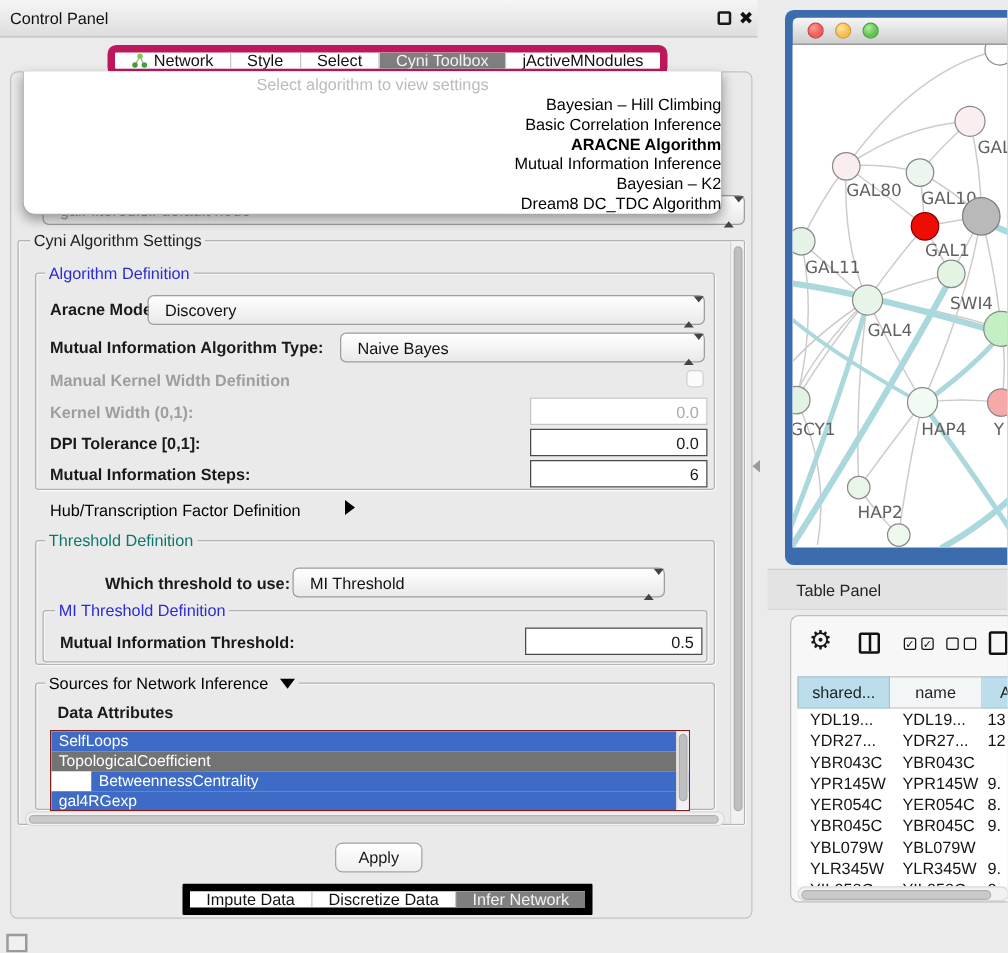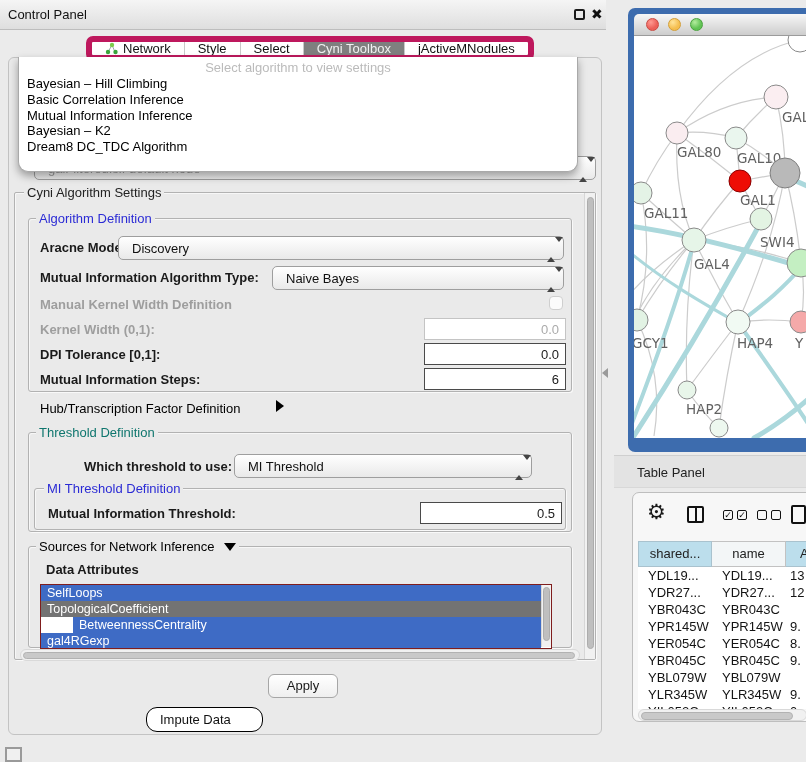--- a/index.html
+++ b/index.html
@@ -44,21 +44,21 @@
 
   
   #bg-combo { left:34px; top:156px; width:562px; z-index:1; }
   #bg-combo .ctext { color:#999; }
 
   
   #algo-dropdown { left:18px; top:57px; width:560px; height:115px; z-index:3;
     background:#fff; border:1px solid #A9A9A9; border-top:none;
     border-radius:0 0 10px 10px; box-shadow:0 4px 9px rgba(0,0,0,.35); padding-top:2px; }
   #algo-hint { text-align:center; color:#BBBBBB; font-size:13px; height:17px; line-height:17px; }
-  .algo-item { font-size:13px; line-height:15.8px; padding-left:8px; color:#000; white-space:nowrap; }
+  .algo-item { font-size:13px; line-height:15.8px; padding-left:8px; color:#000; white-space:nowrap;text-align:right; }
   .algo-item.bold { font-weight:bold; }
 
   
   .group { position:absolute; border:1px solid #B2B2B2; border-radius:3px;
     box-shadow:inset 1px 1px 0 rgba(255,255,255,.6), 1px 1px 0 rgba(255,255,255,.7); }
   .group-title { position:absolute; background:#EAEAEA; padding:0 3px; font-size:13px; z-index:2; }
 
   .lbl { position:absolute; font-size:13px; }
   .b { font-weight:bold; }
   .dis { color:#9E9E9E; font-weight:bold; }
@@ -88,21 +88,21 @@
   .attr-item { height:16px; line-height:16px; font-size:12.5px; color:#fff;
     background:#3E6BC5; padding-left:6px; width:500px; }
 
   
   #apply-btn { left:268px; top:674px; width:70px; height:24px;
     background:linear-gradient(#FFFFFF,#EFEFEF); border:1px solid #A6A6A6;
     border-radius:6px; text-align:center; line-height:22px; font-size:13px; }
 
   
   #bottom-tabbar { left:146px; top:707px; height:25px; display:flex;
-    background:#fff; border:1px solid #000000; border-radius:11px; overflow:hidden;flex-direction:column; }
+    background:#fff; border:6px solid #000000; border-radius:1px; overflow:hidden; }
 
   
   #splitter-arrow { left:602px; top:368px; width:0; height:0;
     border-top:5px solid transparent; border-bottom:5px solid transparent;
     border-right:6px solid #9A9A9A; }
 
   
   #net-frame { left:628px; top:8px; width:178px; height:444px;
     background:#3D6CAE; border-radius:7px 0 0 7px; }
   #net-titlebar { left:634px; top:14px; width:172px; height:22px;
@@ -187,20 +187,21 @@
 <div class="combo" id="bg-combo">
   <span class="ctext">galFiltered.sif default node</span>
   <span class="spin"><span class="up"></span><span class="dn"></span></span>
 </div>
 
 <div class="abs" id="algo-dropdown">
   <div id="algo-hint">Select algorithm to view settings</div>
   <div id="algo-items">
       <div class="algo-item">Bayesian – Hill Climbing</div>
       <div class="algo-item">Basic Correlation Inference</div>
+      <div class="algo-item bold">ARACNE Algorithm</div>
       <div class="algo-item">Mutual Information Inference</div>
       <div class="algo-item">Bayesian – K2</div>
       <div class="algo-item">Dream8 DC_TDC Algorithm</div>
     </div>
 </div>
 
 <div class="group" id="settings-group"></div>
 <span class="group-title abs" style="left:24px; top:185px; color:#222;">Cyni Algorithm Settings</span>
 
 <div class="group" style="left:28px; top:218px; width:544px; height:174px;"></div>

